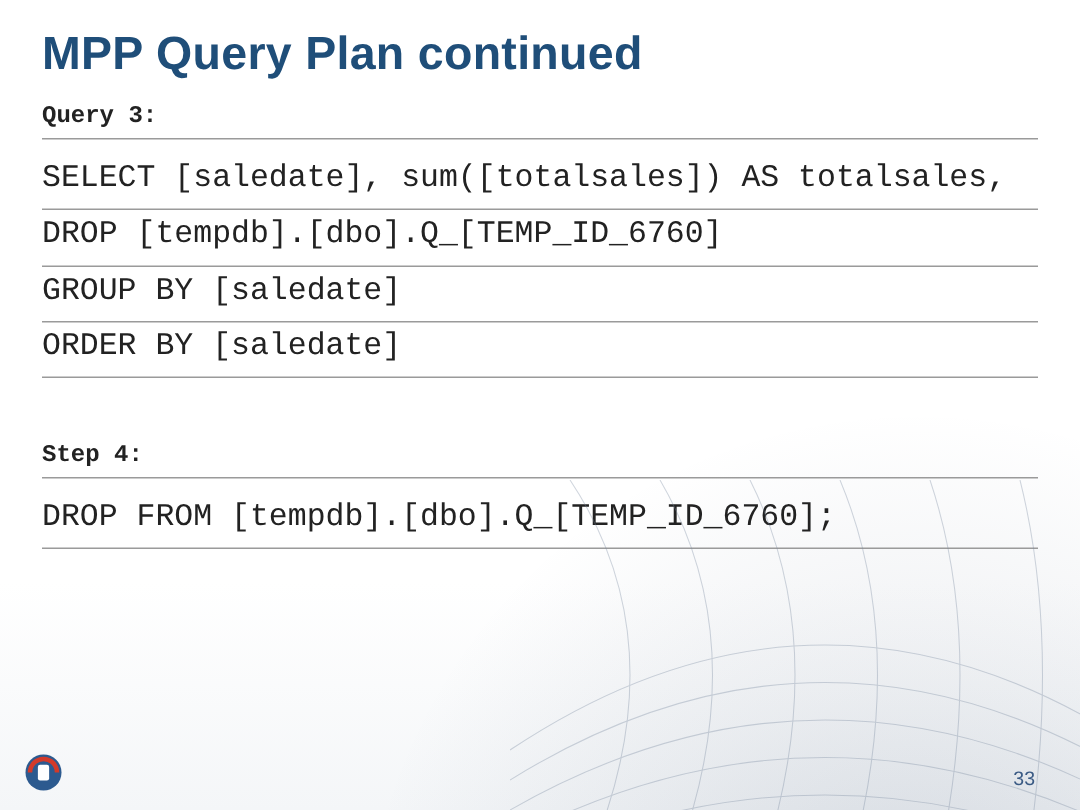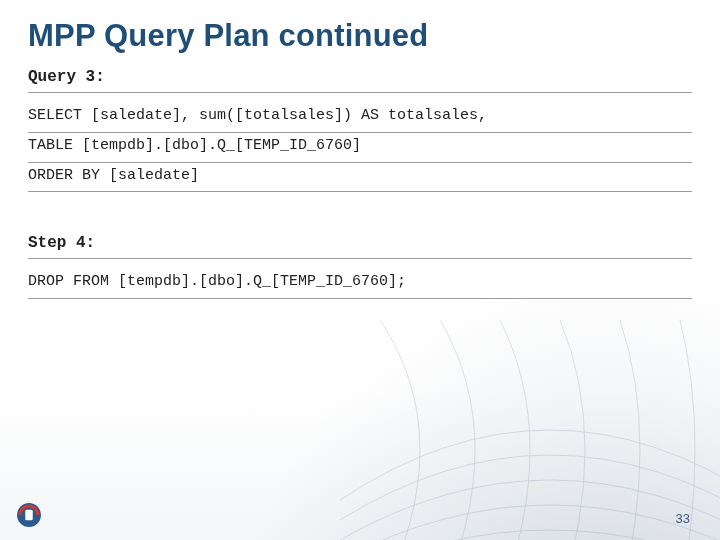--- a/index.html
+++ b/index.html
@@ -29,21 +29,21 @@
     font-family: "Courier New", Courier, monospace;
     font-weight: 700;
     font-size: 16px;
     color: #222;
     padding-bottom: 6px;
     border-bottom: 1px solid #9a9a9a;
     margin-bottom: 10px;
   }
   .code-block {
     font-family: "Courier New", Courier, monospace;
-    font-size: 15px;
+    font-size: 21px;
     color: #222;
     line-height: 1.25;
   }
   .code-line {
     padding: 4px 0 6px 0;
     border-bottom: 1px solid #9a9a9a;
     white-space: pre;
   }
   .indent { padding-left: 34px; display: block; }
   .gap-before-step4 { height: 42px; }
@@ -76,21 +76,22 @@
 <body>
 
 <div class="slide">
 
   <h1 class="title">MPP Query Plan continued</h1>
 
   <div class="step-label">Query 3:</div>
 
   <div class="code-block">
     <div class="code-line"><span>SELECT [saledate], sum([totalsales]) AS totalsales,</span></div>
-    <div class="code-line">TABLE [tempdb].[dbo].Q_[TEMP_ID_6760]</div>
+    <div class="code-line">DROP [tempdb].[dbo].Q_[TEMP_ID_6760]</div>
+    <div class="code-line">GROUP BY [saledate]</div>
     <div class="code-line">ORDER BY [saledate]</div>
   </div>
 
   <div class="gap-before-step4"></div>
 
   <div class="step-label">Step 4:</div>
 
   <div class="code-block">
     <div class="code-line">DROP FROM [tempdb].[dbo].Q_[TEMP_ID_6760];</div>
   </div>

